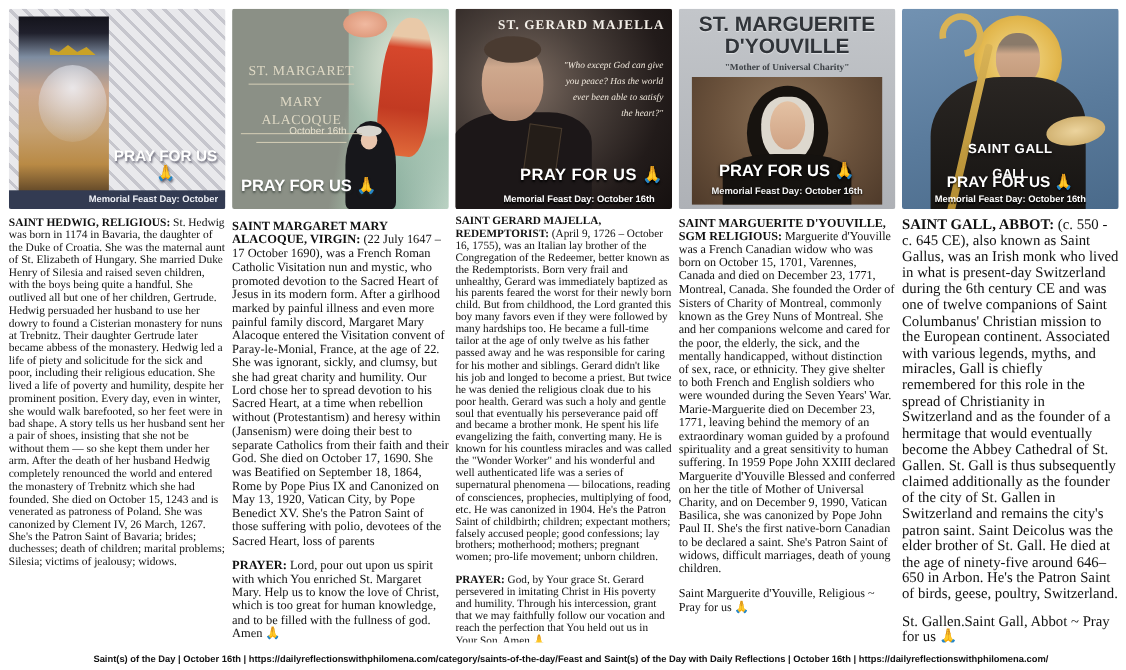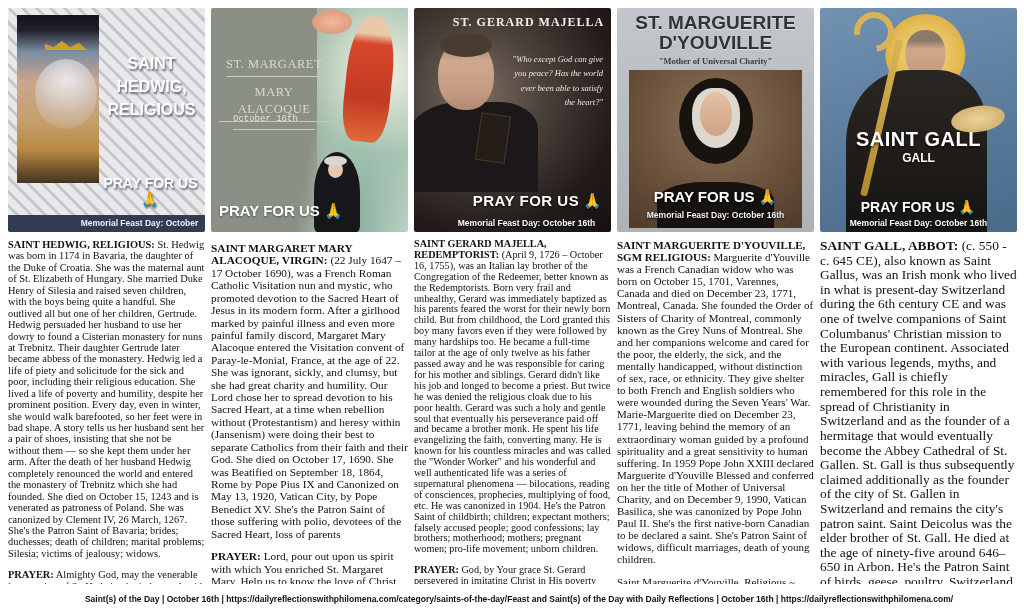--- a/index.html
+++ b/index.html
@@ -2,21 +2,21 @@
 <html><head>
 <meta charset="utf-8">
 <style>
   html,body{margin:0;padding:0;background:#ffffff;}
   .page{position:relative;width:1024px;height:609px;background:#ffffff;overflow:hidden;
         font-family:"Liberation Serif", serif;color:#111;}
   .cols{display:flex;gap:6px;padding:8px 7px 0 8px;}
   .col{width:197px;flex:0 0 197px;overflow:hidden;height:576px;}
 
   
-  .card{position:relative;height:224px;overflow:hidden;border-radius:2px;
+  .card{position:relative;height:182px;overflow:hidden;border-radius:2px;
         font-family:"Liberation Sans", sans-serif;}
 
   
   .card1{background:repeating-linear-gradient(45deg,#e9e9ec 0 7px,#c6c6cd 7px 10px);}
   .c1-portrait{position:absolute;left:9px;top:7px;width:82px;height:168px;
       background:linear-gradient(180deg,#14141c 0%,#20202c 9%,#7e8da1 22%,#cba68c 40%,#c5a070 62%,#b98a45 80%,#46331f 100%);}
   .c1-crown{position:absolute;left:28px;top:26px;width:42px;height:9px;background:#c9a227;
       clip-path:polygon(0 100%,0 30%,20% 70%,40% 0,60% 70%,80% 20%,100% 100%);}
   .c1-veil{position:absolute;left:18px;top:44px;width:62px;height:70px;border-radius:50%;
       background:radial-gradient(circle at 50% 30%,rgba(240,242,248,.85) 0%,rgba(220,226,238,.35) 60%,rgba(220,226,238,0) 100%);}
@@ -36,22 +36,22 @@
       background:radial-gradient(#f0b9a0,#d98f70);}
   .c2-jesus{position:absolute;right:16px;top:8px;width:46px;height:126px;border-radius:45% 45% 30% 30%;
       transform:rotate(6deg);
       background:linear-gradient(180deg,#e9c9a8 0%,#e9c9a8 14%,#d6472c 22%,#c23a22 66%,#e06a3a 100%);}
   .c2-nun{position:absolute;right:48px;bottom:0;width:46px;height:80px;border-radius:50% 50% 8% 8%;background:#17171b;}
   .c2-nun::before{content:"";position:absolute;top:9px;left:14px;width:15px;height:17px;border-radius:50%;background:#e9c6ae;}
   .c2-nun::after{content:"";position:absolute;top:4px;left:10px;width:23px;height:10px;border-radius:50%;background:#d8d6cf;}
   .c2-title{position:absolute;left:8px;top:48px;width:110px;text-align:center;
       font-family:"Liberation Serif", serif;font-size:12.5px;letter-spacing:.5px;color:#ded8c4;line-height:1.3;text-decoration:underline;}
   .c2-title .tline{display:inline-block;border-bottom:1px solid #cfc9b2;padding-bottom:4px;margin-bottom:7px;}
-  .c2-date{position:absolute;left:22px;top:106px;width:82px;text-align:left;
-      font-family:Liberation Mono, monospace;font-size:9px;color:#e8e2cf;
+  .c2-date{position:absolute;left:22px;top:106px;width:82px;text-align:right;
+      font-family:Liberation Sans, sans-serif;font-size:9px;color:#e8e2cf;
       border-bottom:1px solid #cfc9b2;padding-bottom:5px;}
   .c2-pray{position:absolute;left:8px;bottom:12px;font-weight:bold;font-size:15px;color:#fff;
       text-shadow:0 1px 2px rgba(30,40,35,.6);}
 
   
   .card3{background:radial-gradient(circle at 32% 38%,#7d6c61 0%,#4a403b 35%,#221b1a 72%,#15100f 100%);}
   .c3-face{position:absolute;left:24px;top:30px;width:56px;height:72px;border-radius:50% 50% 45% 45%;
       background:linear-gradient(180deg,#8a7668 0%,#cfa98e 32%,#c59a80 75%,#b08a72 100%);}
   .c3-face::before{content:"";position:absolute;top:-5px;left:2px;right:2px;height:24px;border-radius:50%;background:#4a3b31;}
   .c3-body{position:absolute;left:-6px;top:94px;width:130px;height:90px;border-radius:40% 30% 0 0;background:#1c1718;}
@@ -92,21 +92,21 @@
   .c5-head{position:absolute;left:50%;top:22px;transform:translateX(-34%);width:40px;height:48px;border-radius:46%;
       background:linear-gradient(#8a7a6a 0%,#8a7a6a 22%,#cfa88a 40%,#c19878 100%);}
   .c5-robe{position:absolute;left:26px;right:30px;top:62px;bottom:0;border-radius:45% 35% 0 0;
       background:linear-gradient(180deg,#2a2623 0%,#161412 100%);}
   .c5-staff{position:absolute;left:58px;top:30px;width:7px;height:160px;border-radius:3px;
       background:linear-gradient(#d9b356,#b08a30);transform:rotate(13deg);}
   .c5-crook{position:absolute;left:34px;top:4px;width:28px;height:28px;border:6px solid #d9b356;
       border-radius:50%;border-bottom-color:transparent;transform:rotate(35deg);}
   .c5-bread{position:absolute;right:12px;top:98px;width:54px;height:26px;border-radius:50%;
       background:radial-gradient(#ecd49e,#c7a560);transform:rotate(-8deg);}
-  .c5-title{position:absolute;left:0;right:0;top:120px;text-align:center;font-weight:bold;font-size:20px;color:#fff;
+  .c5-title{position:absolute;left:0;right:0;top:120px;text-align:center;font-weight:bold;font-size:12px;color:#fff;
       text-shadow:0 2px 3px rgba(0,0,0,.65);letter-spacing:.5px;}
   .c5-sub{position:absolute;left:0;right:0;top:143px;text-align:center;font-weight:bold;font-size:12px;color:#fff;
       text-shadow:0 1px 2px rgba(0,0,0,.65);}
   .c5-pray{position:absolute;left:0;right:0;bottom:17px;text-align:center;font-weight:bold;font-size:14px;color:#fff;
       text-shadow:0 1px 2px #000;}
   .c5-feast{position:absolute;left:0;right:0;bottom:4px;text-align:center;font-weight:bold;font-size:8.5px;color:#fff;
       text-shadow:0 1px 1px #000;}
 
   
   .bio{margin:7px 0 0 0;}
@@ -127,30 +127,25 @@
 
 <div class="page">
   <div class="cols">
 
     <section class="col">
       <div class="card card1">
         <div class="c1-portrait">
           <div class="c1-crown"></div>
           <div class="c1-veil"></div>
         </div>
-        <div class="c1-title">
-          <span>SAINT HEDWIG,</span><br>
-          <span>RELIGIOUS</span>
-        </div>
         <div class="c1-pray">PRAY FOR US 🙏</div>
         <div class="c1-feast">Memorial Feast Day: October 16th</div>
       </div>
       <div class="t1">
         <p class="bio"><span class="b">SAINT HEDWIG, RELIGIOUS:</span> <span>St. Hedwig was born in 1174 in Bavaria, the daughter of the Duke of Croatia. She was the maternal aunt of St. Elizabeth of Hungary. She married Duke Henry of Silesia and raised seven children, with the boys being quite a handful. She outlived all but one of her children, Gertrude. Hedwig persuaded her husband to use her dowry to found a Cisterian monastery for nuns at Trebnitz. Their daughter Gertrude later became abbess of the monastery. Hedwig led a life of piety and solicitude for the sick and poor, including their religious education. She lived a life of poverty and humility, despite her prominent position. Every day, even in winter, she would walk barefooted, so her feet were in bad shape. A story tells us her husband sent her a pair of shoes, insisting that she not be without them — so she kept them under her arm. After the death of her husband Hedwig completely renounced the world and entered the monastery of Trebnitz which she had founded. She died on October 15, 1243 and is venerated as patroness of Poland. She was canonized by Clement IV, 26 March, 1267. She's the Patron Saint of Bavaria; brides; duchesses; death of children; marital problems; Silesia; victims of jealousy; widows.</span></p>
-        <p class="prayer"><span class="b">PRAYER:</span> <span>Almighty God, may the venerable intercession of St. Hedwig obtain heavenly aid for us, for her life constitutes a wonderful example of humility for all. Amen 🙏</span></p>
       </div>
     </section>
 
     <section class="col">
       <div class="card card2">
         <div class="c2-glow"></div>
         <div class="c2-angels"></div>
         <div class="c2-jesus"></div>
         <div class="c2-nun"></div>
         <div class="c2-title">

